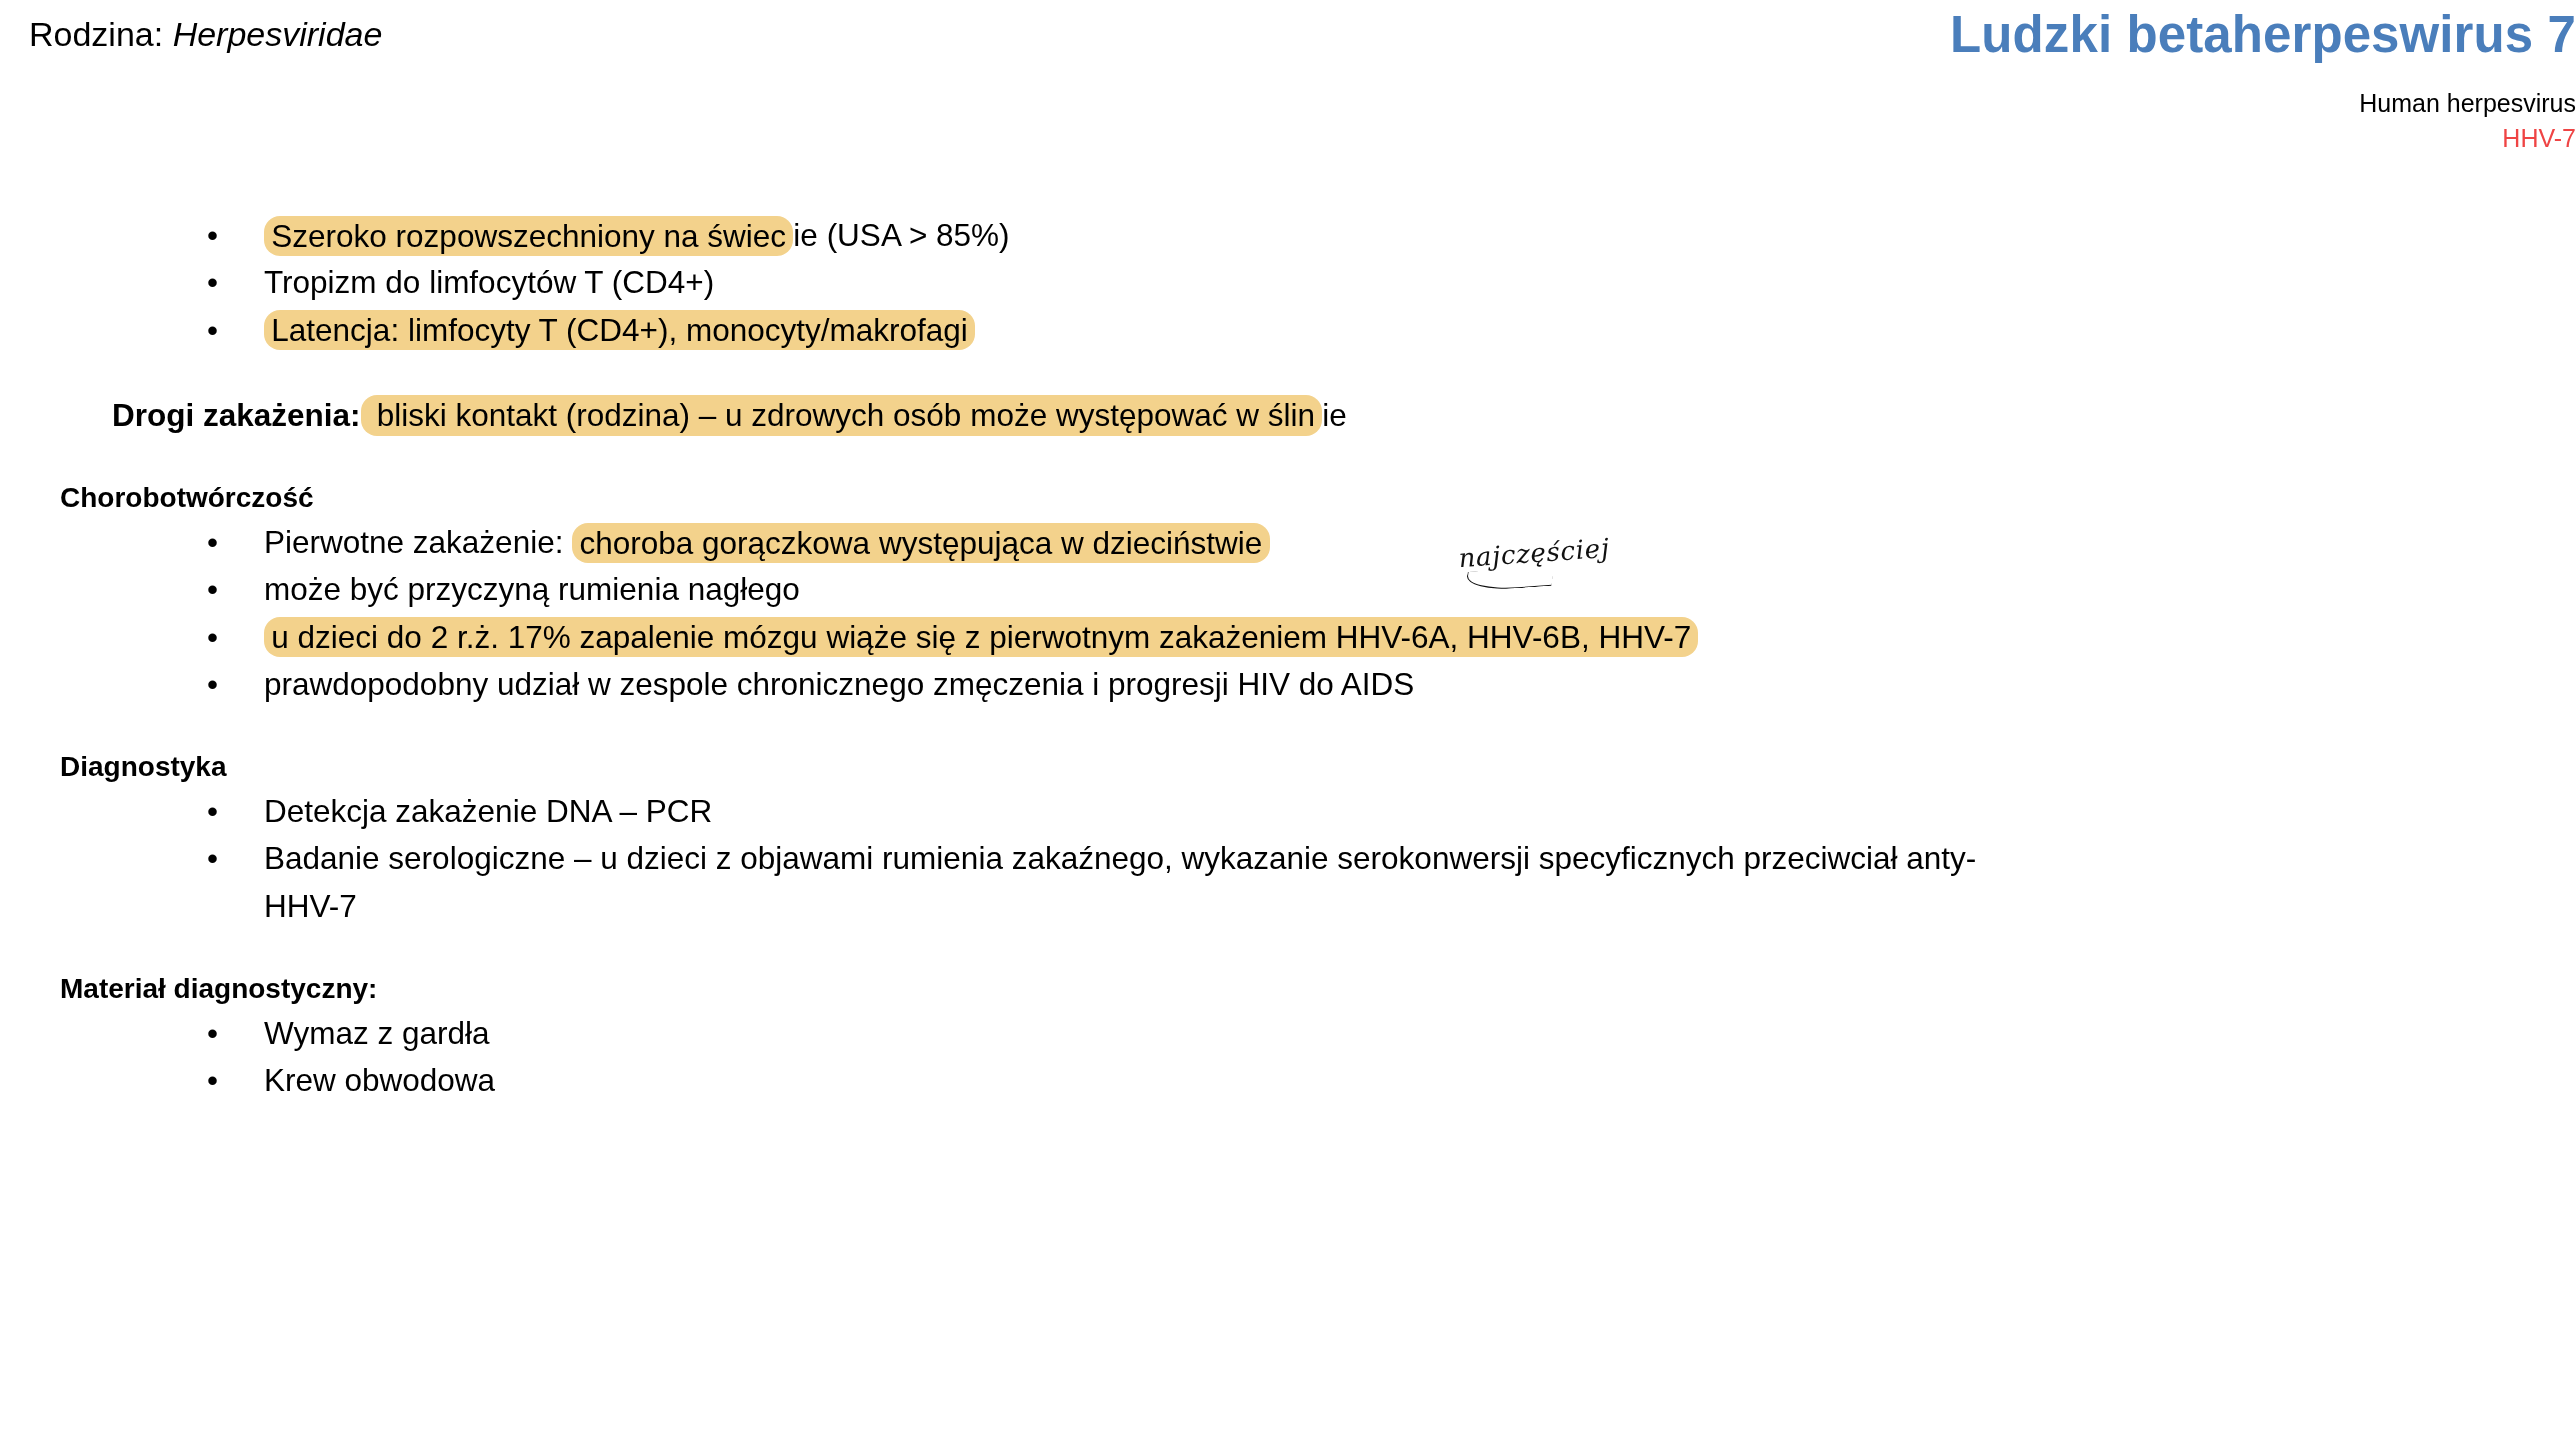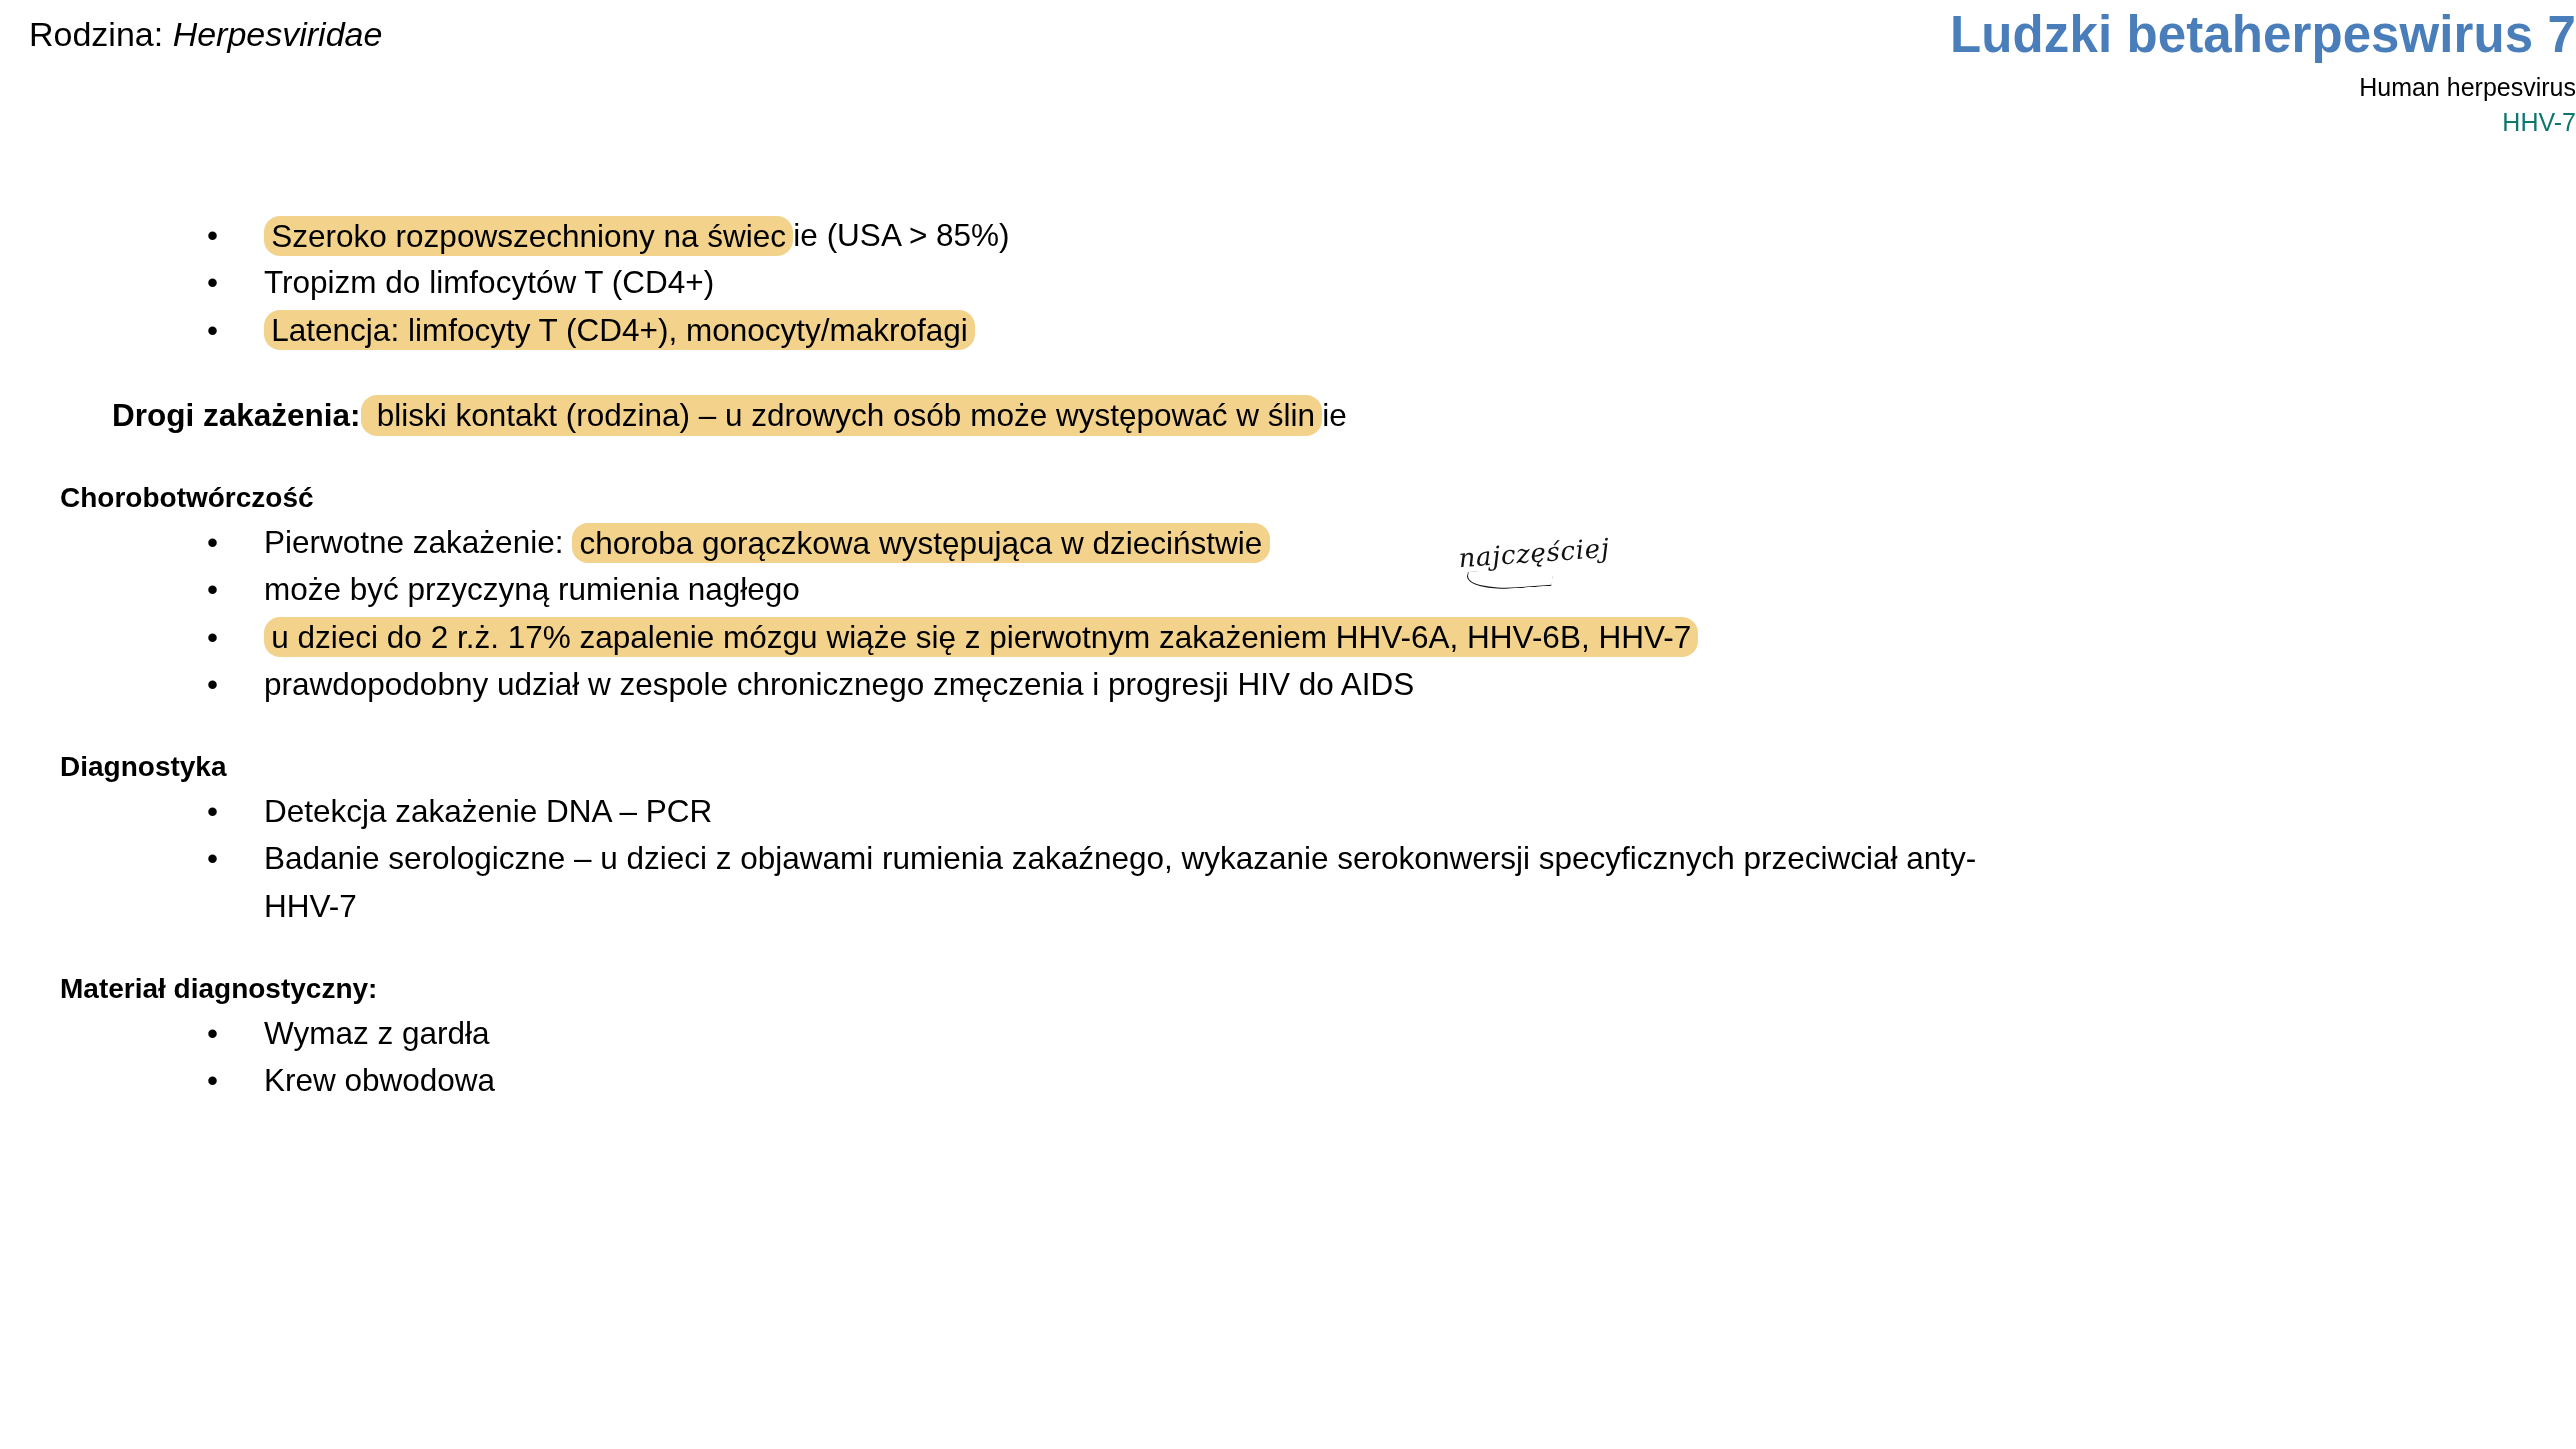--- a/index.html
+++ b/index.html
@@ -47,27 +47,27 @@
     font-size: 51px;
     font-weight: bold;
     color: #4a7ebb;
     line-height: 1.2;
     letter-spacing: 0.1px;
   }
   .sub-title {
     font-size: 25px;
     line-height: 1.35;
     color: #000;
-    margin-top: 5px;
+    margin-top: 21px;
     padding-left: 16px;
   }
   .sub-title2 {
     font-size: 25px;
     line-height: 1.35;
-    color: #0f766e;
+    color: #ef4444;
     margin-top: 1.5px;
   }
 
   
   .content {
     position: absolute;
     left: 0;
     top: 212px;
     width: 2096px;
   }

